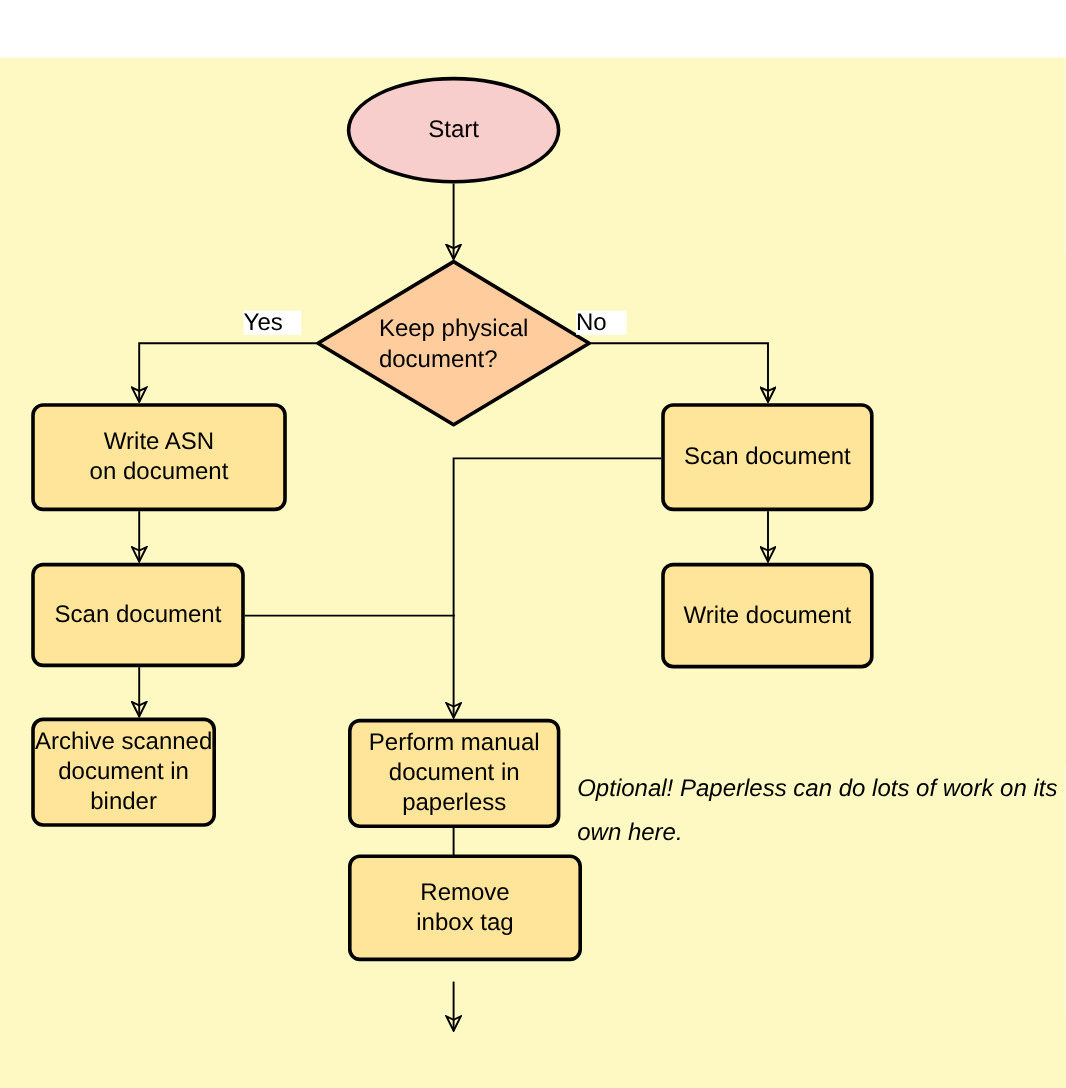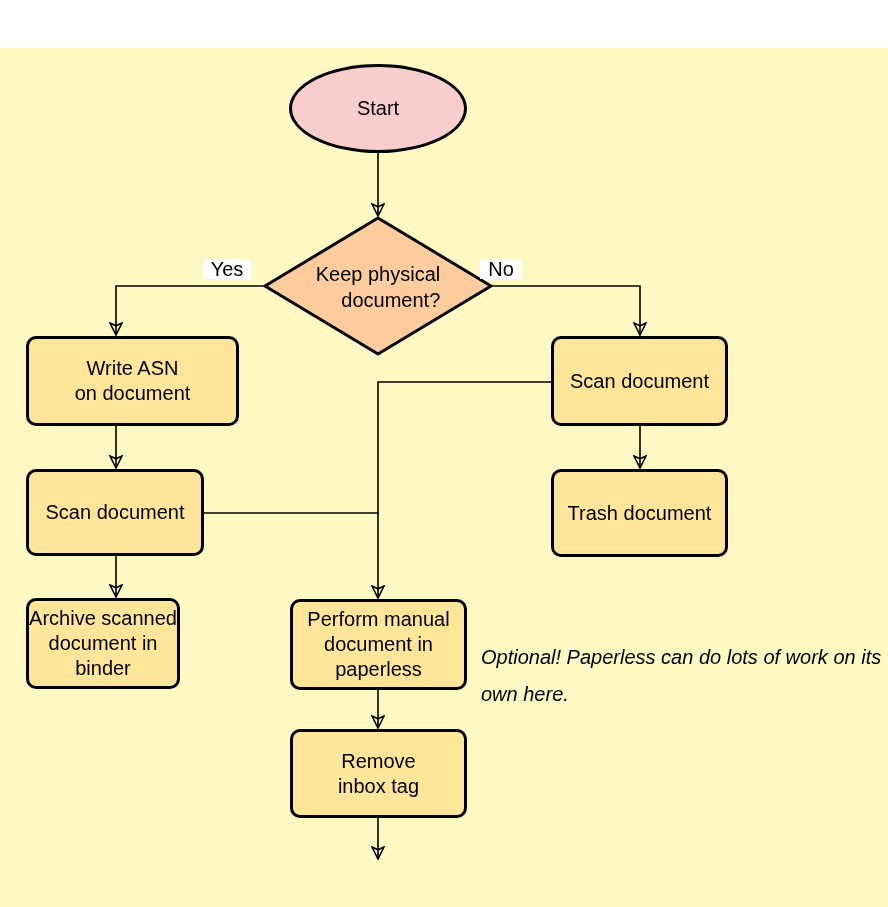--- a/index.html
+++ b/index.html
@@ -25,24 +25,24 @@
     background:var(--process_fill,#ffe599);
     border:3px solid var(--stroke,#000);border-radius:10px;
   }
   .terminator{
     background:var(--terminator_fill,#f8cecc);
     border:3px solid var(--stroke,#000);border-radius:50%;
   }
   .node-label{white-space:pre-line;}
   .diamond-label{
     position:absolute;display:flex;align-items:center;justify-content:center;
-    text-align:right;font-size:20px;line-height:26px;white-space:pre-line;
+    text-align:left;font-size:20px;line-height:26px;white-space:pre-line;
   }
   .edge-label{
-    position:absolute;font-size:20px;line-height:20px;text-align:center;background:#ffffff;
+    position:absolute;font-size:20px;line-height:20px;background:#ffffff;
   }
   .note{
     position:absolute;font-style:italic;font-size:20px;line-height:37px;
   }
   .bottom-line{position:absolute;left:0;top:901px;width:888px;height:1px;background:#e9e9e9;}
 </style>
 </head>
 <body>
 
 <div class="stage">
@@ -91,31 +91,31 @@
     <span class="node-label">Archive scanned
 document in
 binder</span>
   </div>
 
   <div class="node process" style="left:551px;top:288px;width:177px;height:90px">
     <span class="node-label">Scan document</span>
   </div>
 
   <div class="node process" style="left:551px;top:421px;width:177px;height:88px">
-    <span class="node-label">Trash document</span>
+    <span class="node-label">Write document</span>
   </div>
 
   <div class="node process" style="left:290px;top:551px;width:177px;height:91px">
     <span class="node-label">Perform manual
 document in
 paperless</span>
   </div>
 
   <div class="note" style="left:481px;top:591px;width:404px">Optional! Paperless can do lots of work on its own here.</div>
 
-  <div class="node process" style="left:290px;top:681px;width:177px;height:89px">
+  <div class="node process" style="left:290px;top:664px;width:195px;height:89px">
     <span class="node-label">Remove
 inbox tag</span>
   </div>
 
 
   <div class="bottom-line"></div>
 </div>
 
 </body></html>

